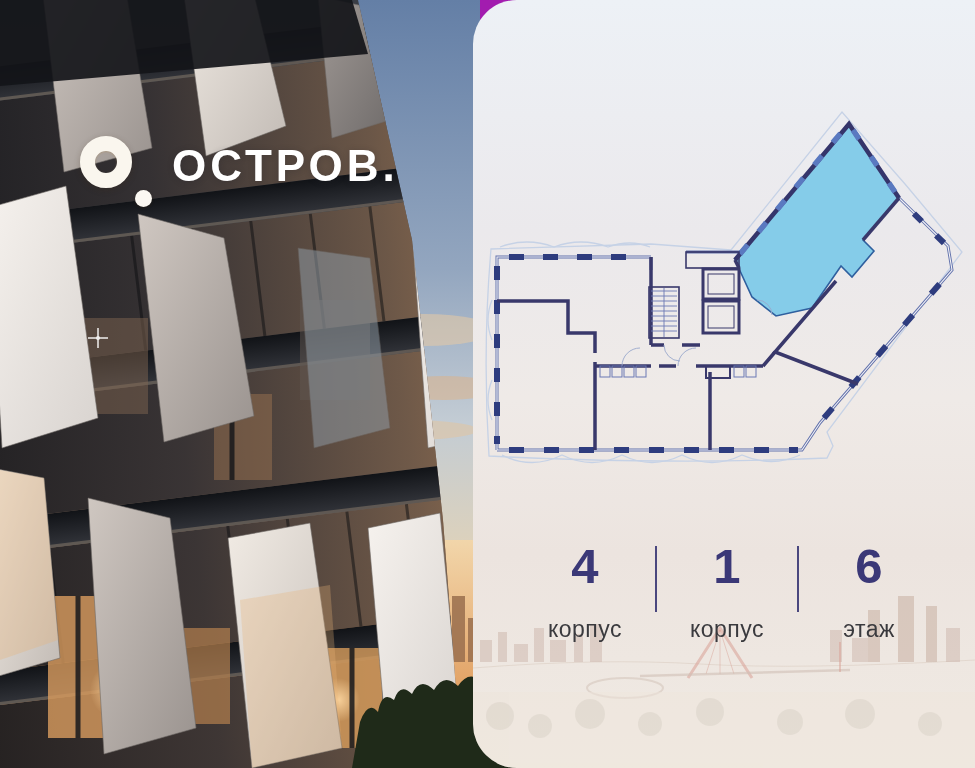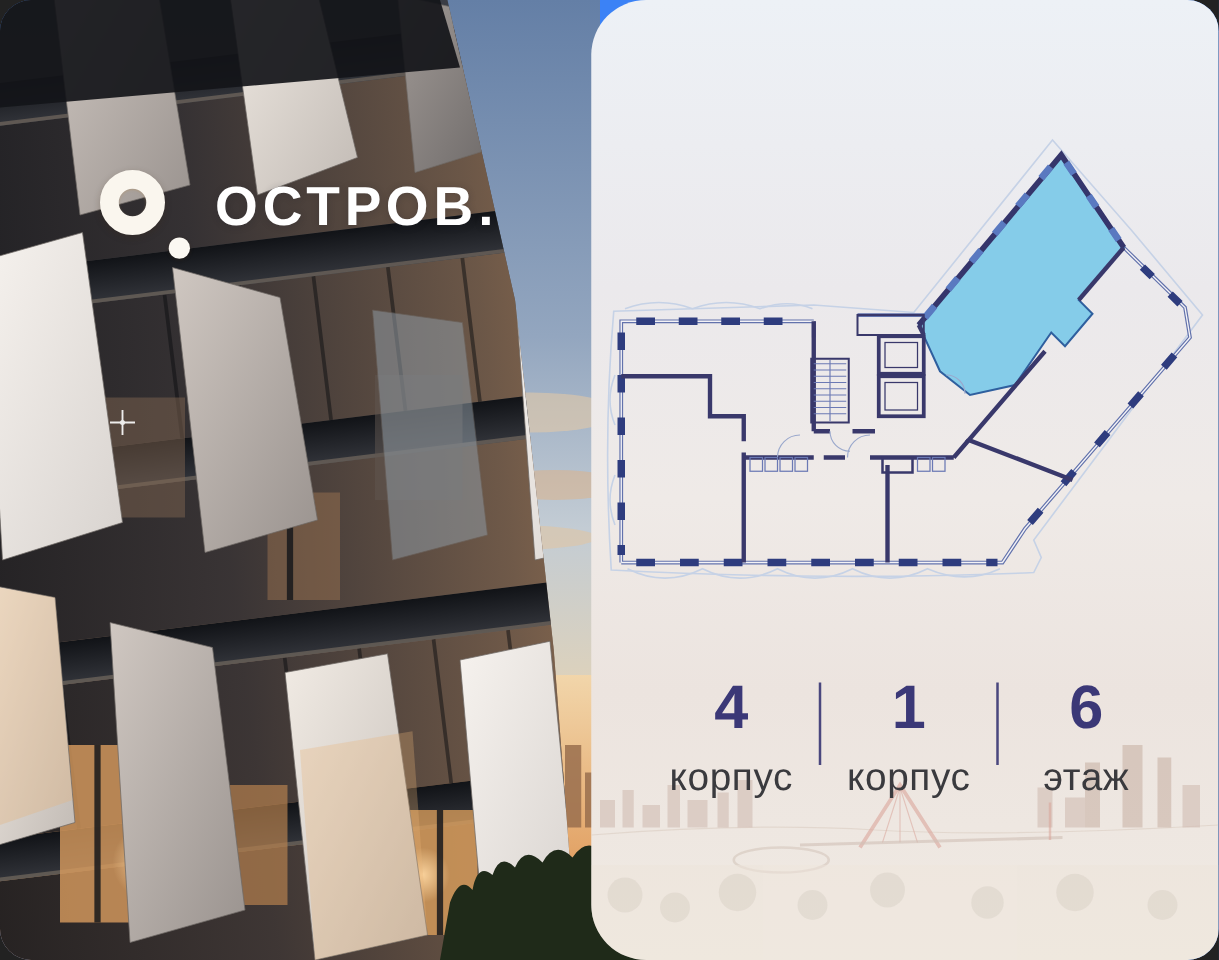--- a/index.html
+++ b/index.html
@@ -1,38 +1,38 @@
 <!DOCTYPE html>
 <html><head>
 <meta charset="utf-8">
 <style>
   html,body{margin:0;padding:0;background:#222;}
   .stage{position:relative;width:975px;height:768px;overflow:hidden;
-         font-family:"Liberation Sans",sans-serif;background:#3b82f6;border-radius:25px;}
+         font-family:"Liberation Sans",sans-serif;background:#a21caf;}
   .photo{position:absolute;inset:0;}
   .photo svg{display:block;width:975px;height:768px;}
   
   .logo{position:absolute;left:80px;top:134px;width:360px;height:80px;z-index:3;}
   .logo-ring{position:absolute;left:0;top:2px;width:22px;height:22px;border-radius:50%;
              border:15px solid #faf6ee;box-shadow:0 2px 6px rgba(60,40,20,.25), inset 0 1px 2px rgba(180,150,110,.5);}
   .logo-dot{position:absolute;left:55px;top:56px;width:17px;height:17px;border-radius:50%;
             background:#fbf8f2;box-shadow:0 1px 3px rgba(60,40,20,.3);}
   .logo-text{position:absolute;left:92px;top:8px;color:#ffffff;font-size:44px;line-height:48px;
              font-weight:700;letter-spacing:4px;white-space:nowrap;text-shadow:0 1px 6px rgba(30,30,40,.25);}
   
   .panel{position:absolute;left:473px;top:0;width:502px;height:768px;border-radius:44px 0 0 44px;
          background:linear-gradient(180deg,#edf1f6 0%,#ebe9ec 30%,#efeae7 52%,#ece4df 72%,#f0eae3 100%);
          overflow:hidden;z-index:2;}
   .panel svg.plan{position:absolute;inset:0;width:502px;height:768px;}
   
   .stats{position:absolute;left:42px;right:36px;top:540px;height:100px;display:flex;
          align-items:stretch;z-index:4;}
   .stat{flex:1;display:flex;flex-direction:column;align-items:center;justify-content:flex-start;}
   .stat .num{font-size:49px;font-weight:700;color:#3b3877;line-height:52px;}
-  .stat .lbl{margin-top:12px;font-size:31px;color:#3a3a3e;letter-spacing:.5px;}
+  .stat .lbl{margin-top:24px;font-size:23px;color:#3a3a3e;letter-spacing:.5px;}
   .vr{width:2px;background:#4a477e;height:66px;margin-top:6px;}
 </style>
 </head>
 <body>
 
 <div class="stage">
 
   <div class="photo">
   <svg viewBox="0 0 975 768">
     <defs>

